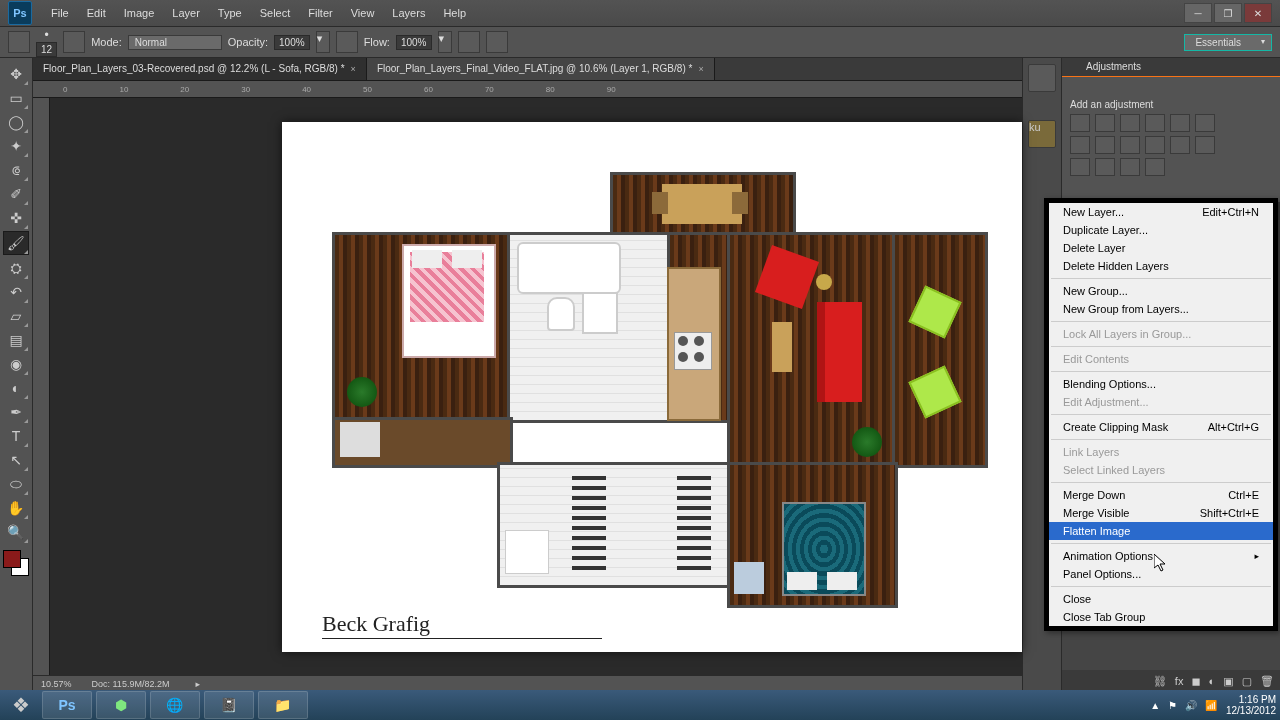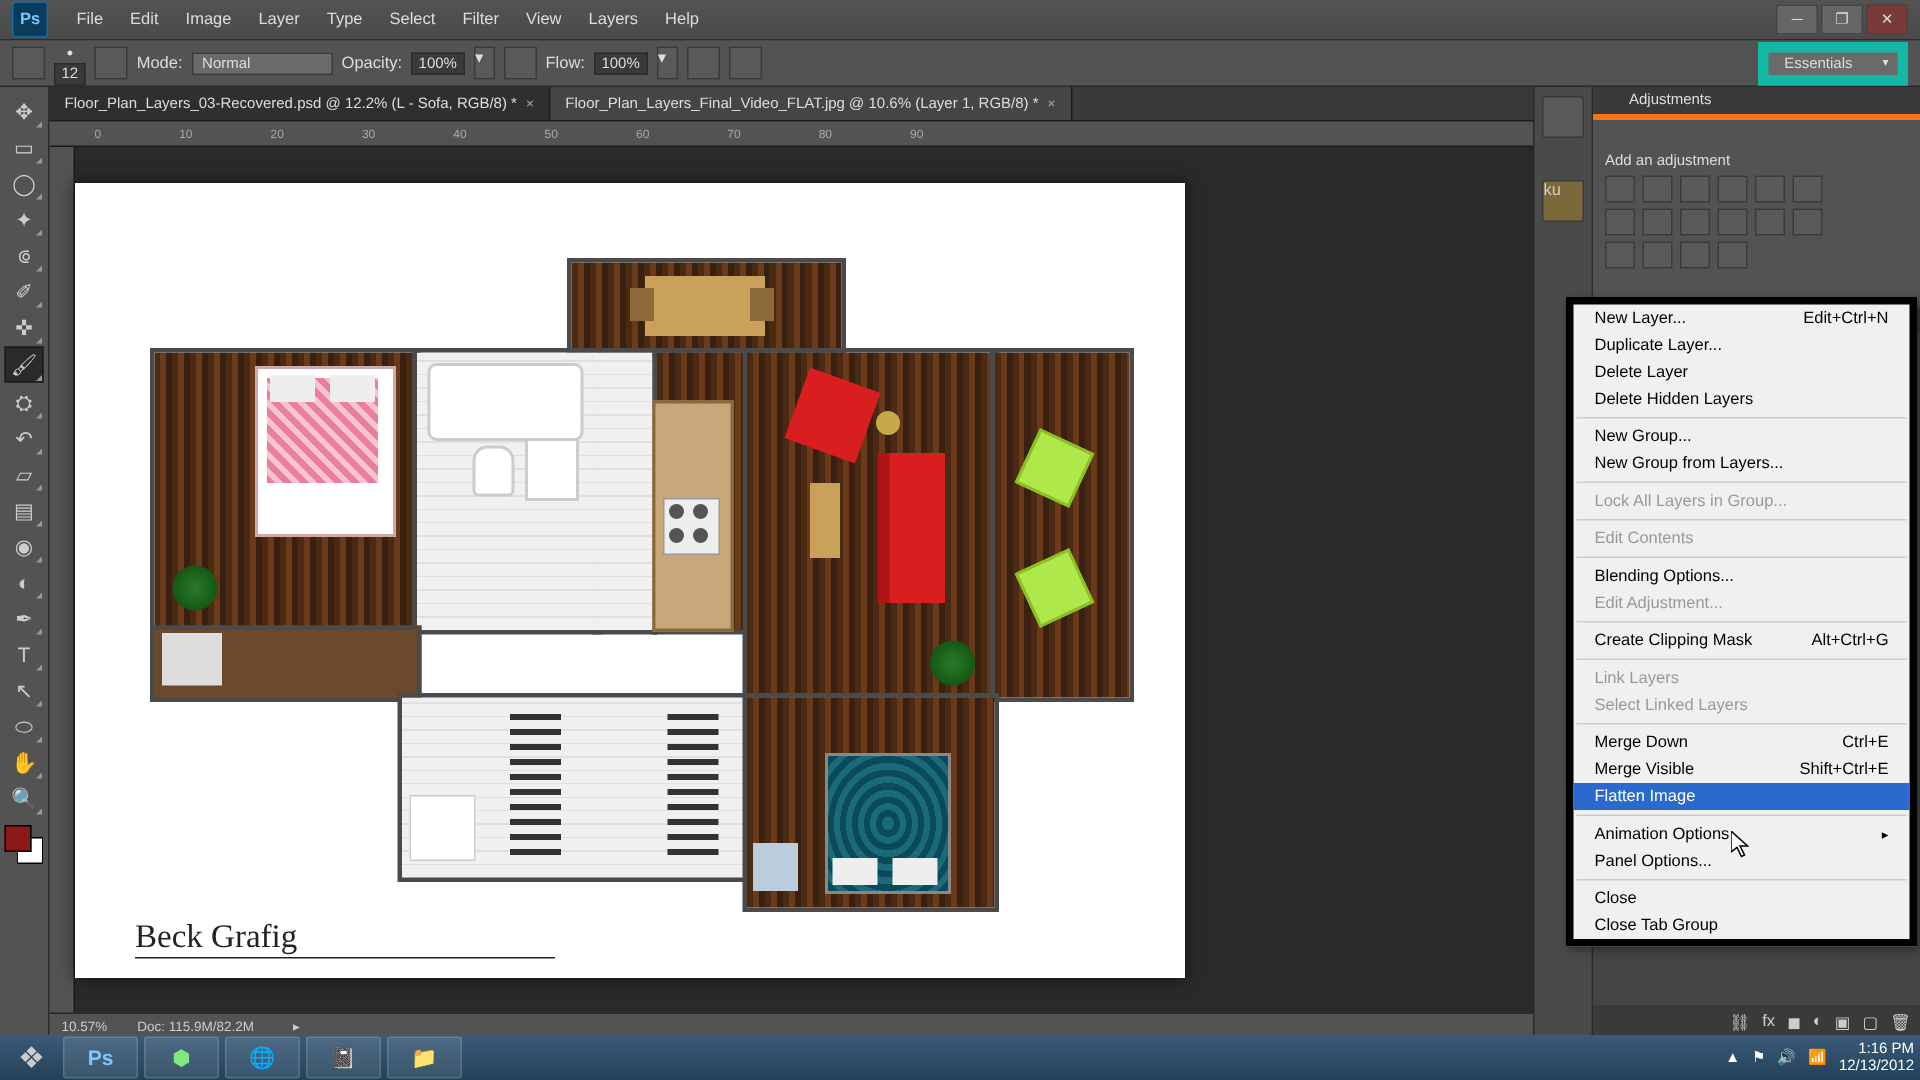--- a/index.html
+++ b/index.html
@@ -6,52 +6,52 @@
 .menubar{height:26px;background:linear-gradient(#535353,#4a4a4a);display:flex;align-items:center;padding:0 8px;border-bottom:1px solid #2a2a2a}
 .ps-badge{width:22px;height:22px;background:#0a3c5c;color:#7fc5ff;font-weight:bold;font-size:11px;display:flex;align-items:center;justify-content:center;border:1px solid #1a6aa0;border-radius:2px;margin-right:10px}
 .menubar .mi{padding:0 9px;height:26px;line-height:26px;color:#ddd;cursor:default}
 .winbtns{margin-left:auto;display:flex}
 .winbtn{width:26px;height:18px;background:#666;border:1px solid #444;margin-left:2px;display:flex;align-items:center;justify-content:center;font-size:10px;color:#ddd}
 .winbtn.close{background:#7a3a3a}
 .optbar{height:30px;background:#535353;border-bottom:1px solid #2a2a2a;display:flex;align-items:center;padding:0 8px;gap:6px;color:#ddd}
 .optbar .field{background:#3a3a3a;border:1px solid #2a2a2a;padding:1px 4px;color:#ddd;font-size:10px}
 .optbar .sel{background:#6a6a6a;border:1px solid #3a3a3a;padding:1px 6px;min-width:80px;font-size:10px}
 .optbar .iconbtn{width:20px;height:20px;border:1px solid #3a3a3a;background:#5a5a5a}
-.workspace-chip{margin-left:auto;background:#6a6a6a;border:7px solid #14b8a6;padding:2px 30px 2px 10px;font-size:10px;position:relative}
+.workspace-chip{margin-left:auto;background:#6a6a6a;border:1px solid #14b8a6;padding:2px 30px 2px 10px;font-size:10px;position:relative}
 .workspace-chip:after{content:"▾";position:absolute;right:6px;top:2px;font-size:8px}
 .shell{display:flex;height:calc(720px - 26px - 30px - 30px)}
 .toolbar{width:32px;background:#535353;border-right:1px solid #2a2a2a;display:flex;flex-direction:column;align-items:center;padding-top:4px;gap:0}
 .tool{width:24px;height:22px;margin:1px 0;display:flex;align-items:center;justify-content:center;font-size:14px;color:#ccc;position:relative}
 .tool.active{background:#2a2a2a;border:1px solid #1a1a1a}
 .tool .tri{position:absolute;bottom:0;right:0;width:0;height:0;border-left:4px solid transparent;border-bottom:4px solid #999}
 .swatch{margin-top:6px;position:relative;width:26px;height:26px}
 .swatch .fg{position:absolute;top:0;left:0;width:16px;height:16px;background:#8a1a1a;border:1px solid #000}
 .swatch .bg{position:absolute;bottom:0;right:0;width:16px;height:16px;background:#fff;border:1px solid #000}
 .docarea{flex:1;display:flex;flex-direction:column;background:#2a2a2a}
 .tabs{height:22px;background:#3a3a3a;display:flex;border-bottom:1px solid #1a1a1a}
 .tab{padding:0 10px;height:22px;line-height:22px;font-size:10px;background:#2f2f2f;color:#ddd;border-right:1px solid #1a1a1a;position:relative}
 .tab.active{background:#454545}
 .tab .xx{margin-left:6px;font-size:9px;color:#aaa}
 .ruler-h{height:16px;background:#535353;border-bottom:1px solid #1a1a1a;display:flex;align-items:center;padding-left:30px;gap:52px;font-size:8px;color:#aaa}
 .canvaswrap{flex:1;display:flex}
 .ruler-v{width:16px;background:#535353;border-right:1px solid #1a1a1a}
-.canvas{flex:1;background:#2a2a2a;display:flex;align-items:center;justify-content:flex-start;position:relative}
+.canvas{flex:1;background:#2a2a2a;display:flex;align-items:center;justify-content:flex-end;position:relative}
 .page{width:740px;height:530px;background:#fff;box-shadow:0 0 10px rgba(0,0,0,.6);position:relative}
 .plan{position:absolute;left:30px;top:50px;width:680px;height:420px}
 .room{position:absolute;border:3px solid #4a4a4a}
 .wood{background:repeating-linear-gradient(90deg,#4a2a12 0 4px,#6a3a1a 4px 8px,#3a2010 8px 12px)}
 .tile{background:repeating-linear-gradient(0deg,#f0f0f0 0 8px,#e0e0e0 8px 9px),repeating-linear-gradient(90deg,transparent 0 8px,rgba(0,0,0,.07) 8px 9px)}
 .sig{position:absolute;left:40px;bottom:15px;font-family:cursive;font-size:22px;color:#222}
 .sig:after{content:"";position:absolute;left:0;bottom:-2px;width:280px;height:1px;background:#222}
 .furn{position:absolute}
 .statusbar{height:16px;background:#535353;border-top:1px solid #2a2a2a;display:flex;align-items:center;padding:0 8px;font-size:9px;color:#ccc;gap:20px}
 .panelcol{width:38px;background:#4a4a4a;border-left:1px solid #2a2a2a;display:flex;flex-direction:column;align-items:center;padding-top:6px;gap:4px}
 .panelcol .pic{width:26px;height:26px;background:#5a5a5a;border:1px solid #3a3a3a;border-radius:2px}
 .rightpanels{width:218px;background:#535353;border-left:1px solid #2a2a2a;display:flex;flex-direction:column}
-.panel-hd{height:18px;background:#3a3a3a;padding:0 24px;line-height:18px;font-size:10px;color:#ddd;border-bottom:4px solid #f97316}
+.panel-hd{height:18px;background:#3a3a3a;padding:0 24px;line-height:18px;font-size:10px;color:#ddd;border-bottom:1px solid #f97316}
 .adj-body{padding:22px 8px}
 .adj-row{display:flex;gap:5px;margin:4px 0}
 .adj-row .a{width:18px;height:16px;background:#5a5a5a;border:1px solid #3a3a3a}
 .paneltabs{height:18px;background:#3a3a3a;display:flex;font-size:9px}
 .paneltabs .t{padding:0 8px;line-height:18px;color:#aaa}
 .paneltabs .t.active{background:#535353;color:#ddd}
 .bottabs{height:20px;background:#3a3a3a;border-top:1px solid #1a1a1a;display:flex;font-size:10px}
 .bottabs .t{padding:0 10px;line-height:20px;color:#aaa}
 .bottabs .t.active{background:#535353;color:#ddd}
 .ctxmenu{position:absolute;right:2px;top:198px;width:224px;background:#f0f0f0;border:5px solid #000000;box-shadow:2px 2px 6px rgba(0,0,0,.4);font-size:11px;color:#000;z-index:50}

